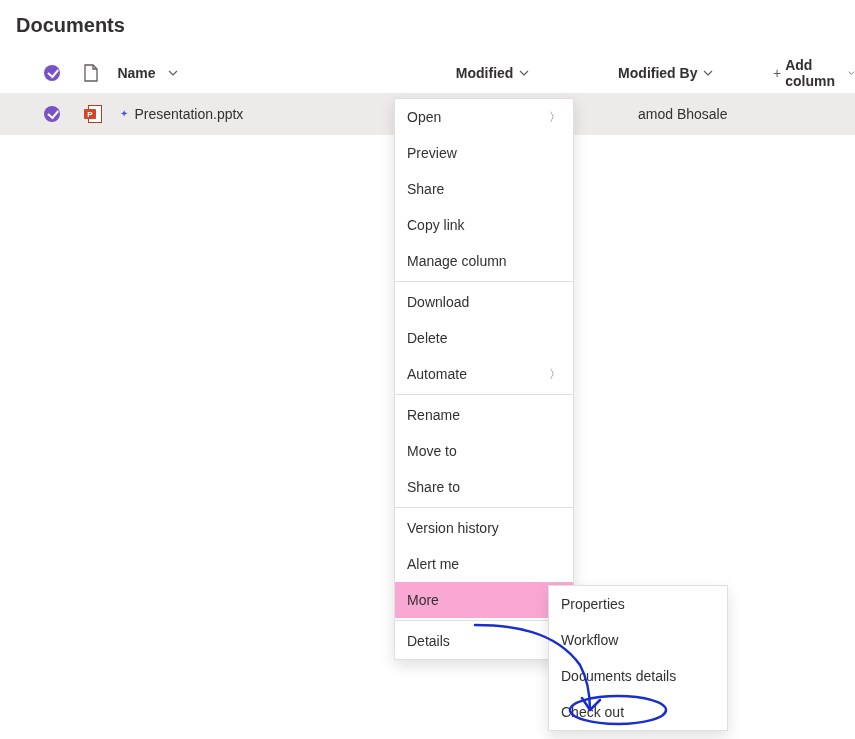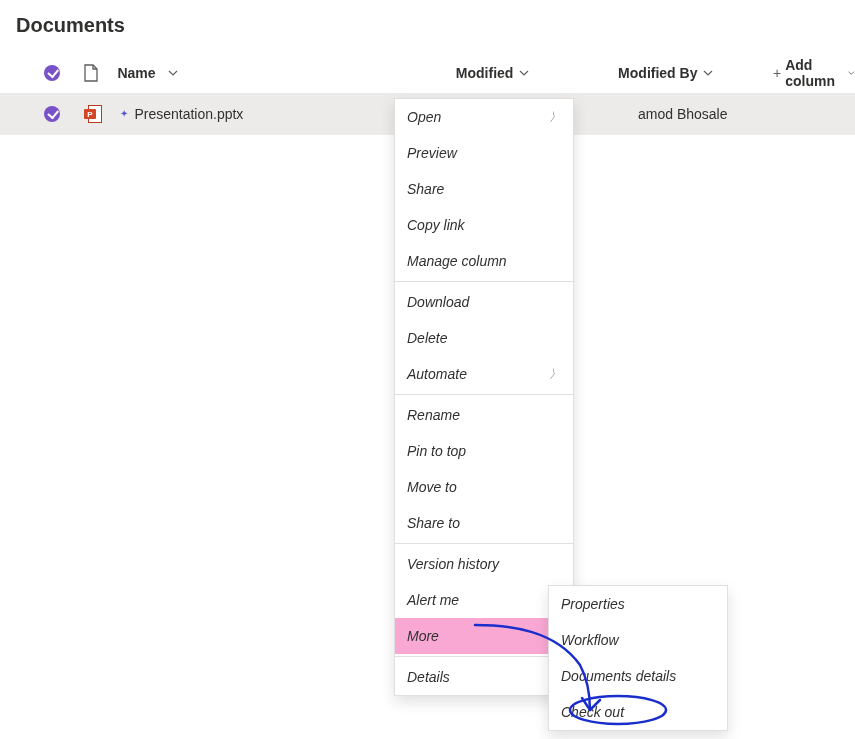--- a/index.html
+++ b/index.html
@@ -93,21 +93,20 @@
   }
   .menu.sub {
     left: 548px; top: 585px; width: 180px;
   }
   .menu-item {
     height:36px;
     display:flex; align-items:center;
     padding: 0 12px;
     justify-content:space-between;
     cursor:pointer;
-    font-style:italic;
   }
   .menu-item.hovered { background:#f9a8d4; }
   .menu-sep {
     height:1px; background:#e1dfdd; margin:2px 0;
   }
   .menu-chev { color:#605e5c; font-size:12px; }
   
   .annotation {
     position:absolute; left:0; top:0; width:855px; height:739px;
     pointer-events:none;
@@ -222,23 +221,20 @@
     </div>
   <div class="menu-item">
     <span>Automate</span>
     <span class="menu-chev">〉</span>
   </div>
   <div class="menu-sep"></div>
   <div class="menu-item">
       <span>Rename</span>
     </div>
   <div class="menu-item">
-      <span>Pin to top</span>
-    </div>
-  <div class="menu-item">
       <span>Move to</span>
     </div>
   <div class="menu-item">
       <span>Share to</span>
     </div>
   <div class="menu-sep"></div>
   <div class="menu-item">
       <span>Version history</span>
     </div>
   <div class="menu-item">

